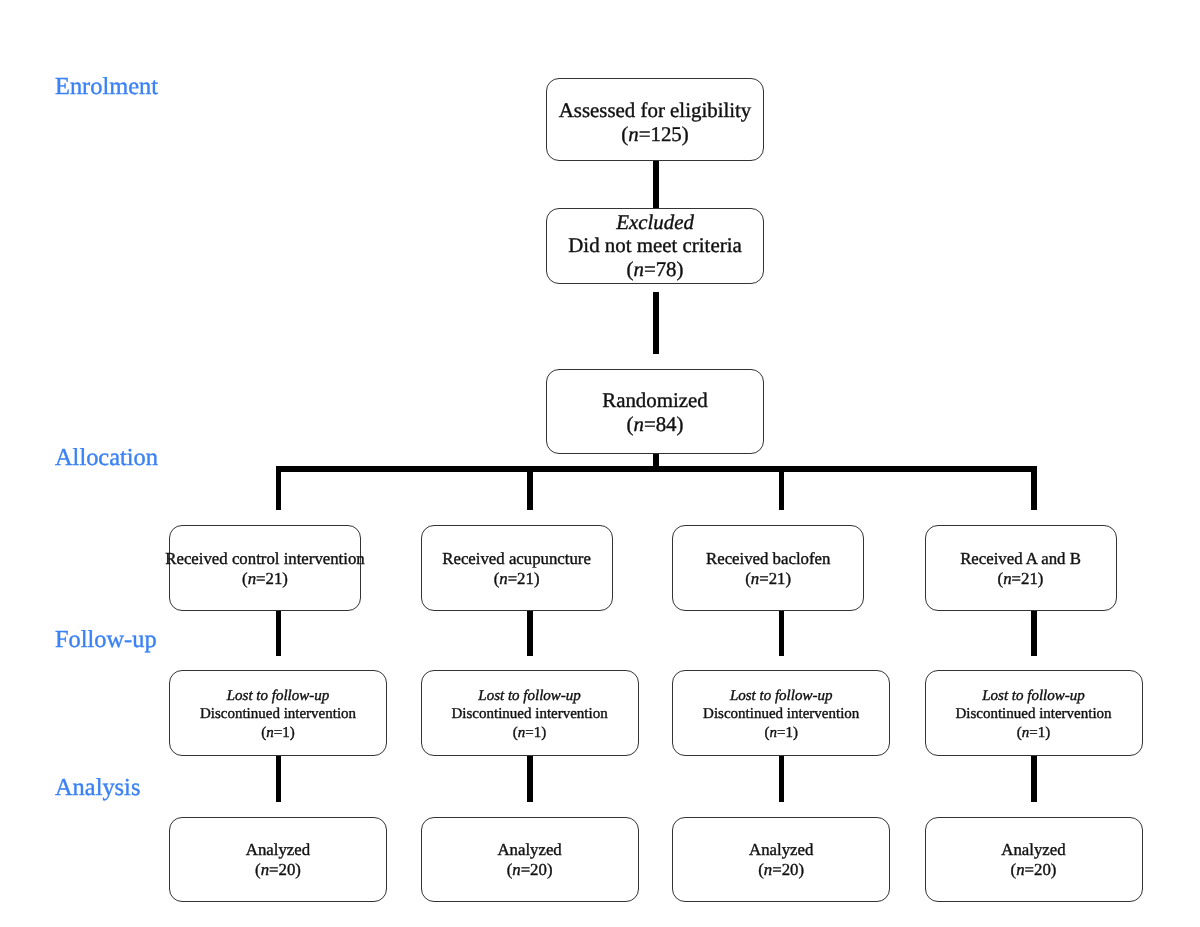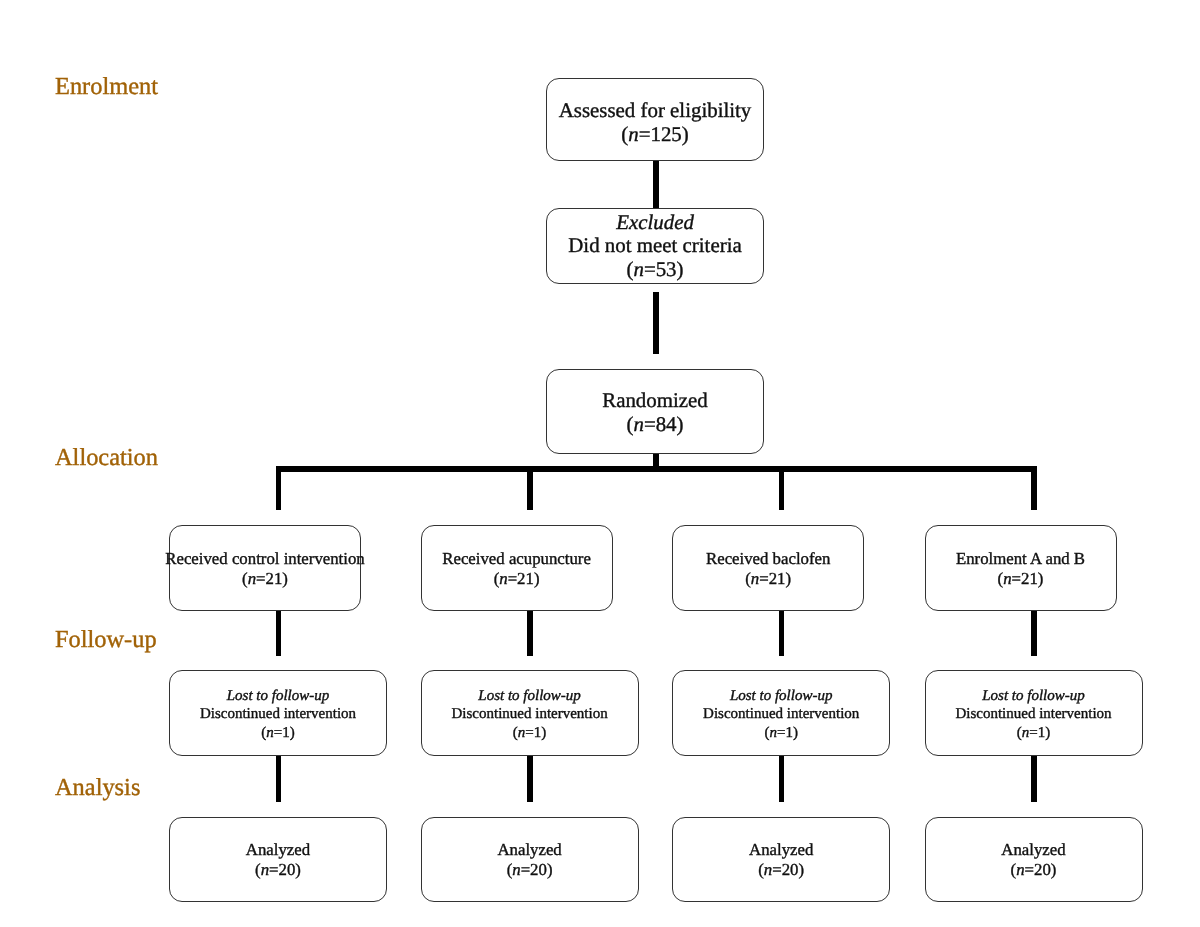--- a/index.html
+++ b/index.html
@@ -2,21 +2,21 @@
 <html><head>
 <meta charset="utf-8">
 <title>CONSORT Flow Diagram</title>
 <style>
   html,body{margin:0;padding:0;background:#ffffff;}
   body{width:1200px;height:927px;overflow:hidden;
        font-family:"Liberation Serif","DejaVu Serif",serif;color:#111;
        text-rendering:geometricPrecision;}
   #stage{position:relative;width:1200px;height:927px;background:#fff;
          will-change:transform;}
-  .stage-label{position:absolute;font-size:24.4px;line-height:1;color:#a16207;white-space:nowrap;
+  .stage-label{position:absolute;font-size:24.4px;line-height:1;color:#3b82f6;white-space:nowrap;
                -webkit-text-stroke:0.38px currentColor;}
   .node{position:absolute;box-sizing:border-box;border:1.4px solid #333;
         border-radius:13px;background:#fff;display:flex;flex-direction:column;
         align-items:center;justify-content:center;text-align:center;z-index:3;margin-top:16px;}
   .node .ln{display:block;white-space:nowrap;-webkit-text-stroke:0.38px currentColor;}
   .big .ln{font-size:20.9px;line-height:23.4px;}
   .small .ln{font-size:16.8px;line-height:20.0px;}
   .node.fu .ln{font-size:15px;line-height:18.5px;}
   .big{padding-top:6px;}
   .small{padding-top:2px;}
@@ -93,42 +93,42 @@
   <div class="conn" id="c-f4-n4"></div>
 
   <div class="node big" id="box-assessed">
     <span class="ln">Assessed for eligibility</span>
     <span class="ln"><span>(</span><span class="nv">n</span><span>=125)</span></span>
   </div>
 
   <div class="node big" id="box-excluded">
     <span class="ln it">Excluded</span>
     <span class="ln">Did not meet criteria</span>
-    <span class="ln"><span>(</span><span class="nv">n</span><span>=53)</span></span>
+    <span class="ln"><span>(</span><span class="nv">n</span><span>=78)</span></span>
   </div>
 
   <div class="node big" id="box-randomized">
     <span class="ln">Randomized</span>
     <span class="ln"><span>(</span><span class="nv">n</span><span>=84)</span></span>
   </div>
 
   <div class="node small alloc" id="box-alloc-0">
     <span class="ln">Received control intervention</span>
     <span class="ln"><span>(</span><span class="nv">n</span><span>=21)</span></span>
   </div>
   <div class="node small alloc" id="box-alloc-1">
     <span class="ln">Received acupuncture</span>
     <span class="ln"><span>(</span><span class="nv">n</span><span>=21)</span></span>
   </div>
   <div class="node small alloc" id="box-alloc-2">
     <span class="ln">Received baclofen</span>
     <span class="ln"><span>(</span><span class="nv">n</span><span>=21)</span></span>
   </div>
   <div class="node small alloc" id="box-alloc-3">
-    <span class="ln">Enrolment A and B</span>
+    <span class="ln">Received A and B</span>
     <span class="ln"><span>(</span><span class="nv">n</span><span>=21)</span></span>
   </div>
 
   <div class="node small fu" id="box-fu-0">
     <span class="ln it">Lost to follow-up</span>
     <span class="ln">Discontinued intervention</span>
     <span class="ln"><span>(</span><span class="nv">n</span><span>=1)</span></span>
   </div>
   <div class="node small fu" id="box-fu-1">
     <span class="ln it">Lost to follow-up</span>

